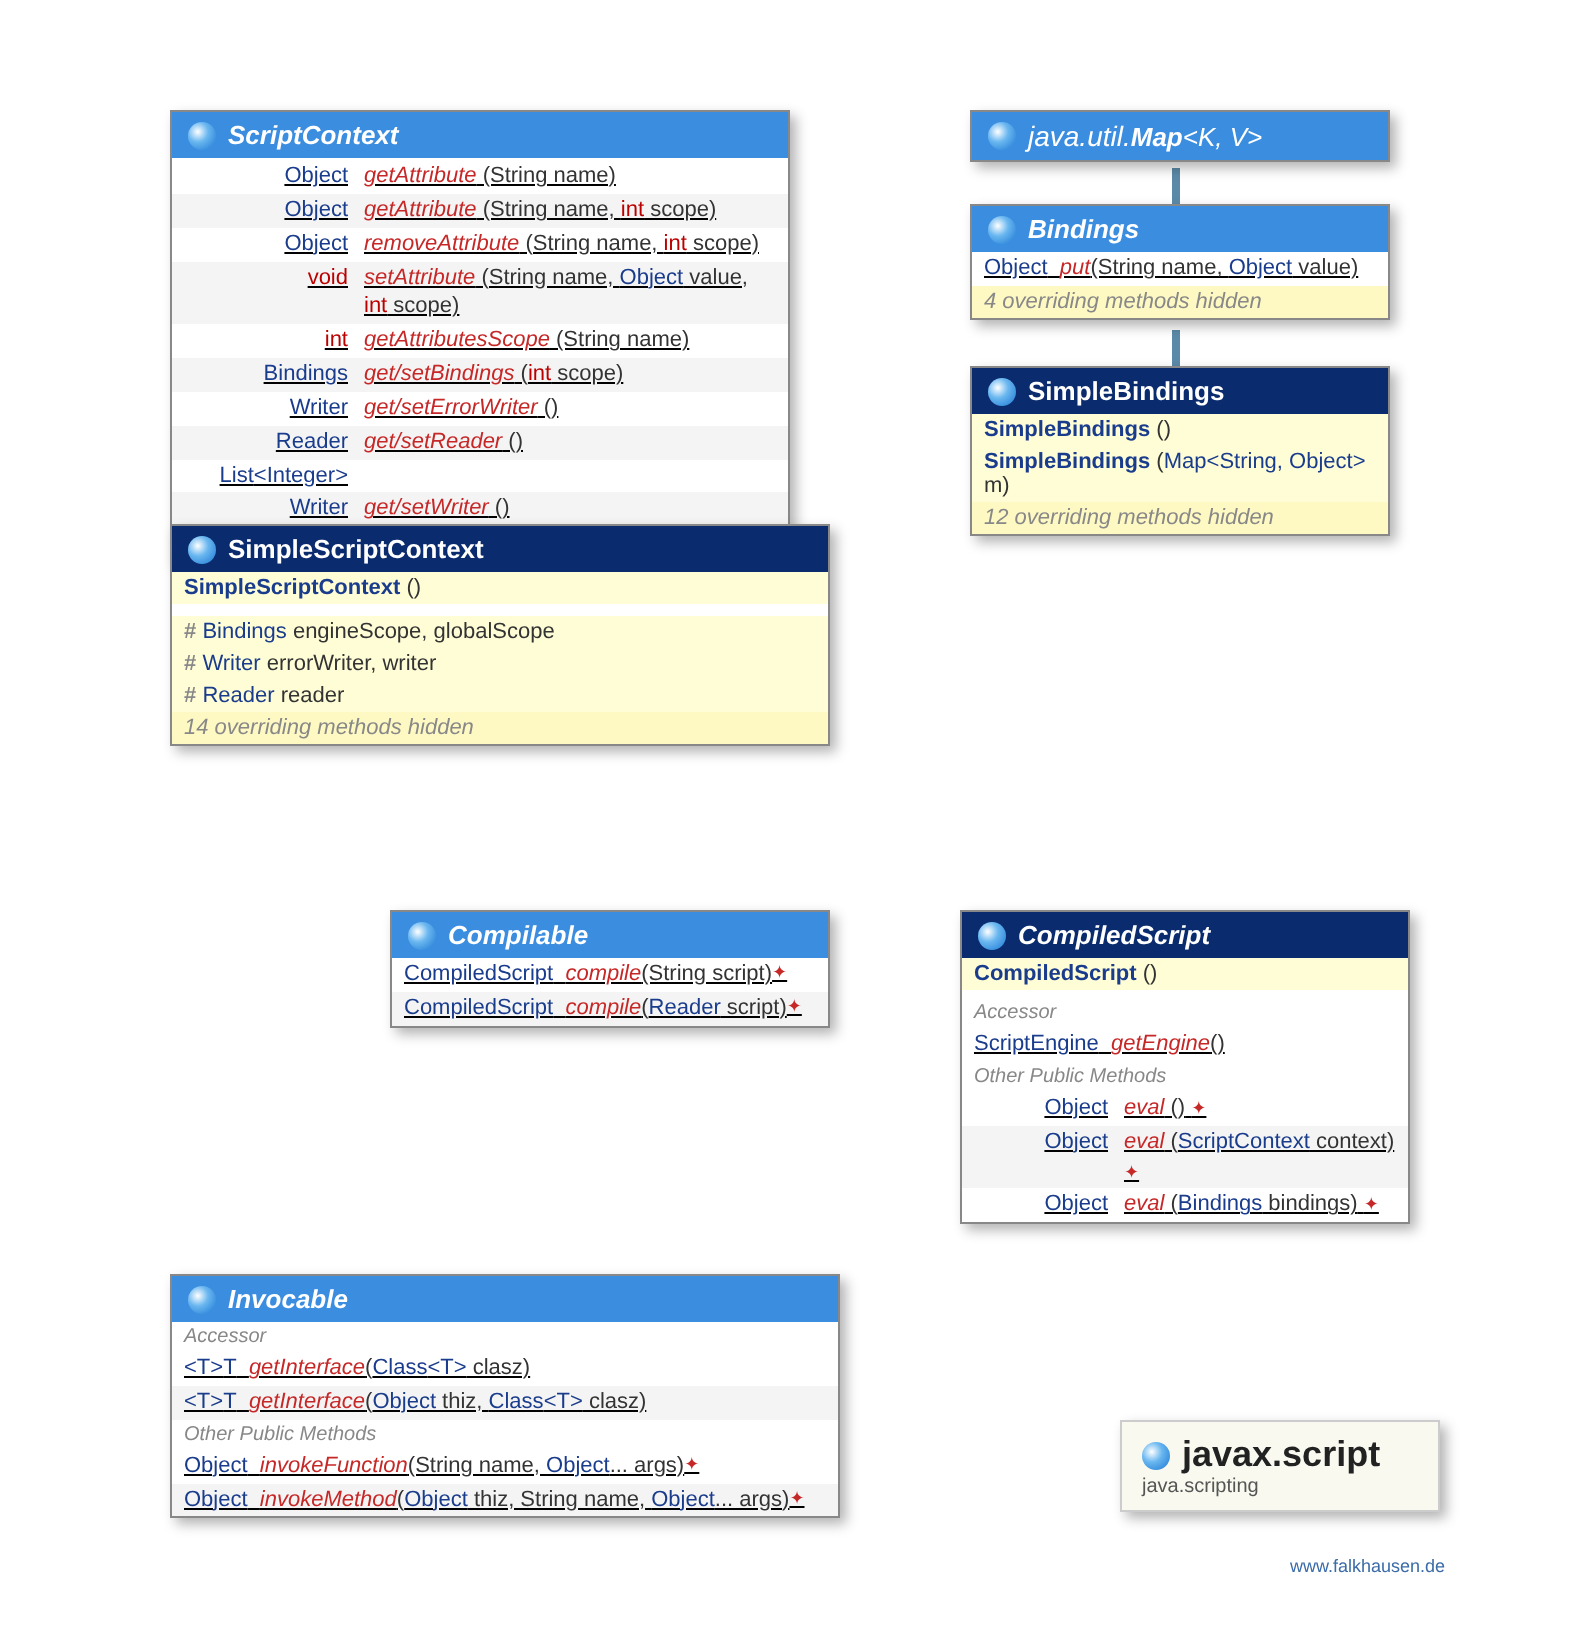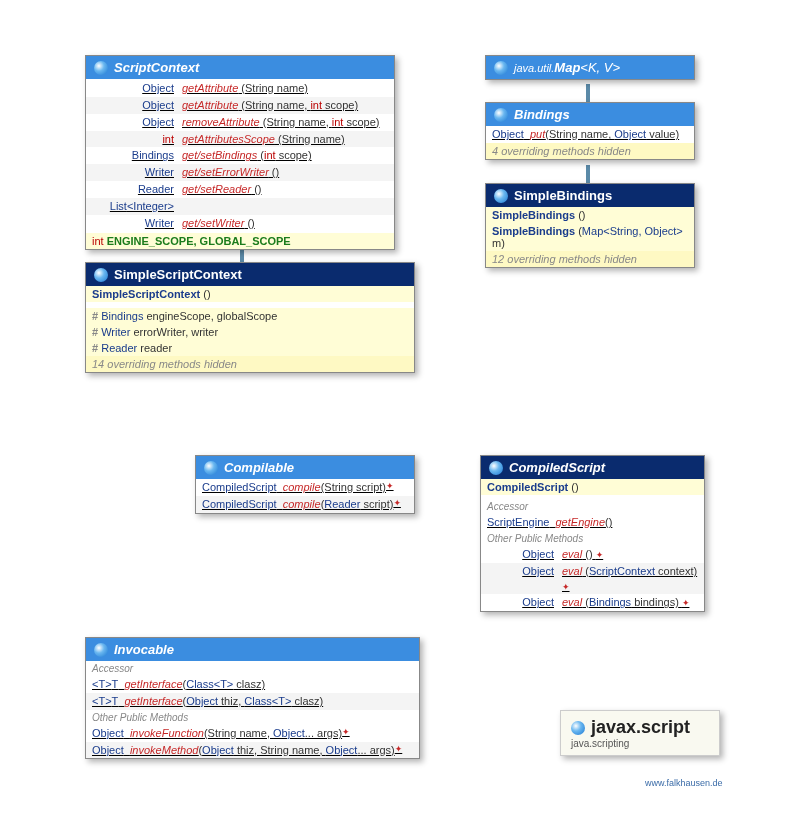--- a/index.html
+++ b/index.html
@@ -141,20 +141,24 @@
       </div>
     <div class="row">
         <span class="ret"><span class="type">Object</span></span>
         <span class="sig"><span class="method">getAttribute</span><span class="plain"> (String name, <span class="kw">int</span> scope)</span></span>
       </div>
     <div class="row">
         <span class="ret"><span class="type">Object</span></span>
         <span class="sig"><span class="method">removeAttribute</span><span class="plain"> (String name, <span class="kw">int</span> scope)</span></span>
       </div>
     <div class="row">
+        <span class="ret"><span class="kw">void</span></span>
+        <span class="sig"><span class="method">setAttribute</span><span class="plain"> (String name, <span class="type">Object</span> value, <span class="kw">int</span> scope)</span></span>
+      </div>
+    <div class="row">
         <span class="ret"><span class="kw">int</span></span>
         <span class="sig"><span class="method">getAttributesScope</span><span class="plain"> (String name)</span></span>
       </div>
     <div class="row">
         <span class="ret"><span class="type">Bindings</span></span>
         <span class="sig"><span class="method">get/setBindings</span><span class="plain"> (<span class="kw">int</span> scope)</span></span>
       </div>
     <div class="row">
         <span class="ret"><span class="type">Writer</span></span>
         <span class="sig"><span class="method">get/setErrorWriter</span><span class="plain"> ()</span></span>
@@ -187,21 +191,21 @@
   <div style="height:6px;background:#fff;"></div>
   <div class="field-row"><span class="hash">#</span> <span class="type">Bindings</span><span class="plain"> engineScope, globalScope</span></div>
   <div class="field-row"><span class="hash">#</span> <span class="type">Writer</span><span class="plain"> errorWriter, writer</span></div>
   <div class="field-row"><span class="hash">#</span> <span class="type">Reader</span><span class="plain"> reader</span></div>
   <div class="hidden-note">14 overriding methods hidden</div>
 </div>
 
 <div class="box" style="left:485px;top:55px;width:210px;">
   <div class="header hdr-blue">
     <span class="icon-circle"></span>
-    <span class="hdr-italic"><span style="font-weight:normal;font-size:11px;">java.util.</span><span>Map</span><span style="font-weight:normal;">&lt;K, V&gt;</span></span>
+    <span class="hdr-italic"><span style="font-weight:normal;font-size:14px;">java.util.</span><span>Map</span><span style="font-weight:normal;">&lt;K, V&gt;</span></span>
   </div>
 </div>
 
 <div class="box" style="left:485px;top:102px;width:210px;">
   <div class="header hdr-blue">
     <span class="icon-circle"></span>
     <span class="hdr-italic">Bindings</span>
   </div>
   <div class="row" style="background:#fff;"><span class="type">Object</span>&nbsp;&nbsp;<span class="method">put</span><span class="plain"> (String name, <span class="type">Object</span> value)</span></div>
   <div class="hidden-note">4 overriding methods hidden</div>

